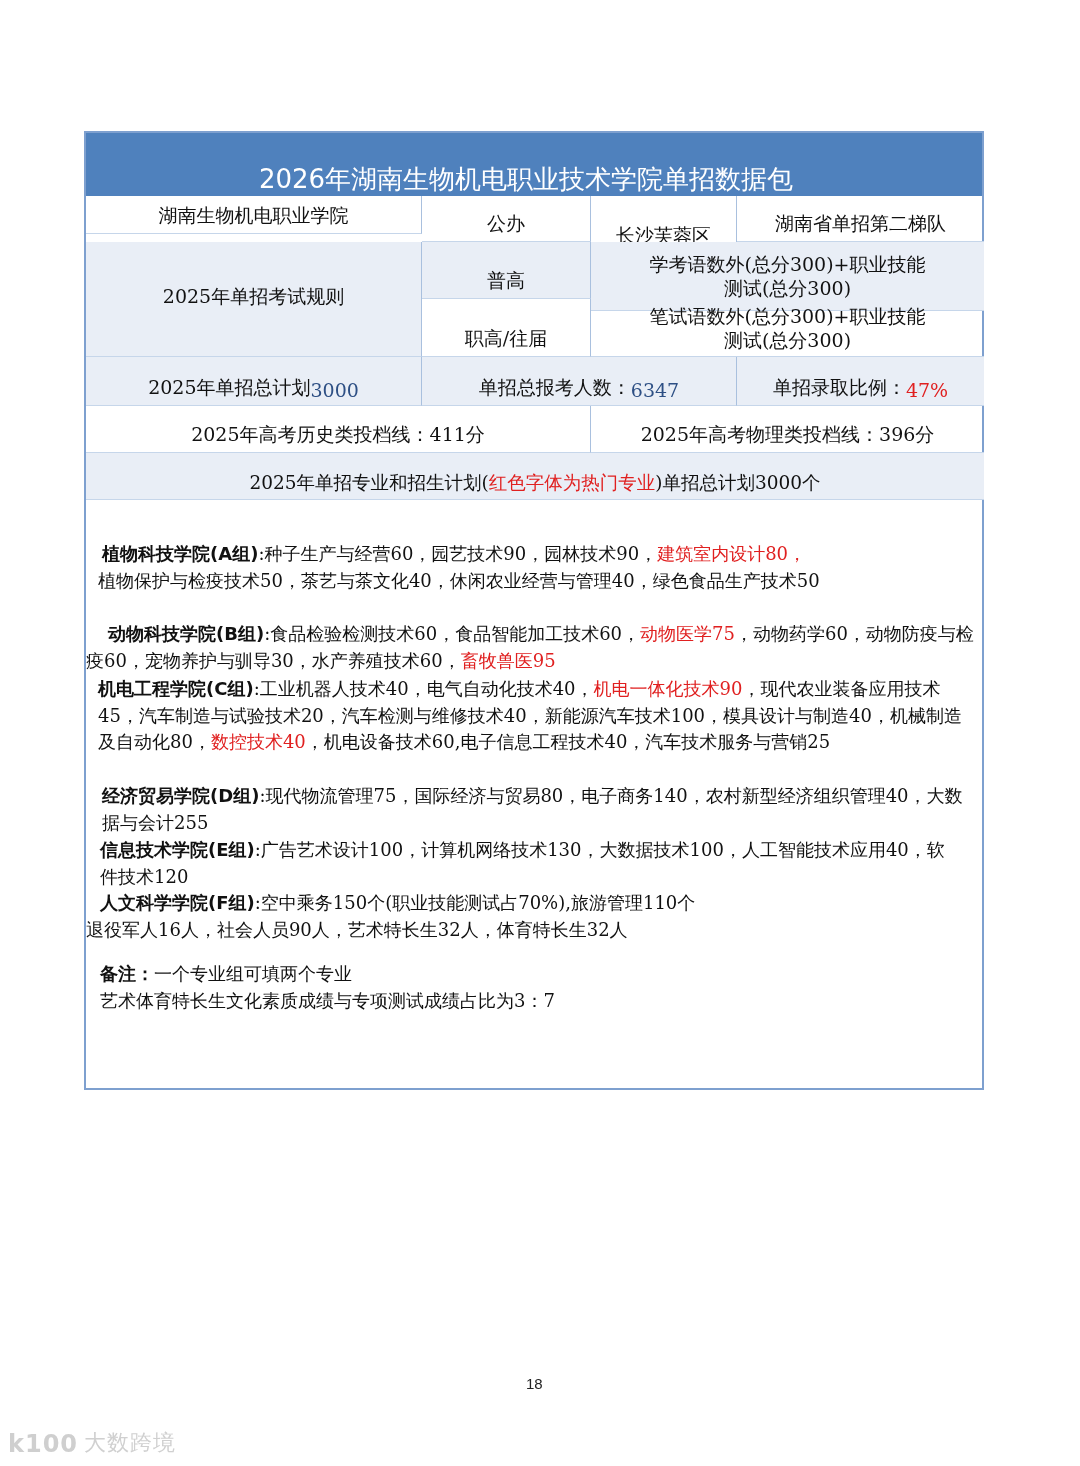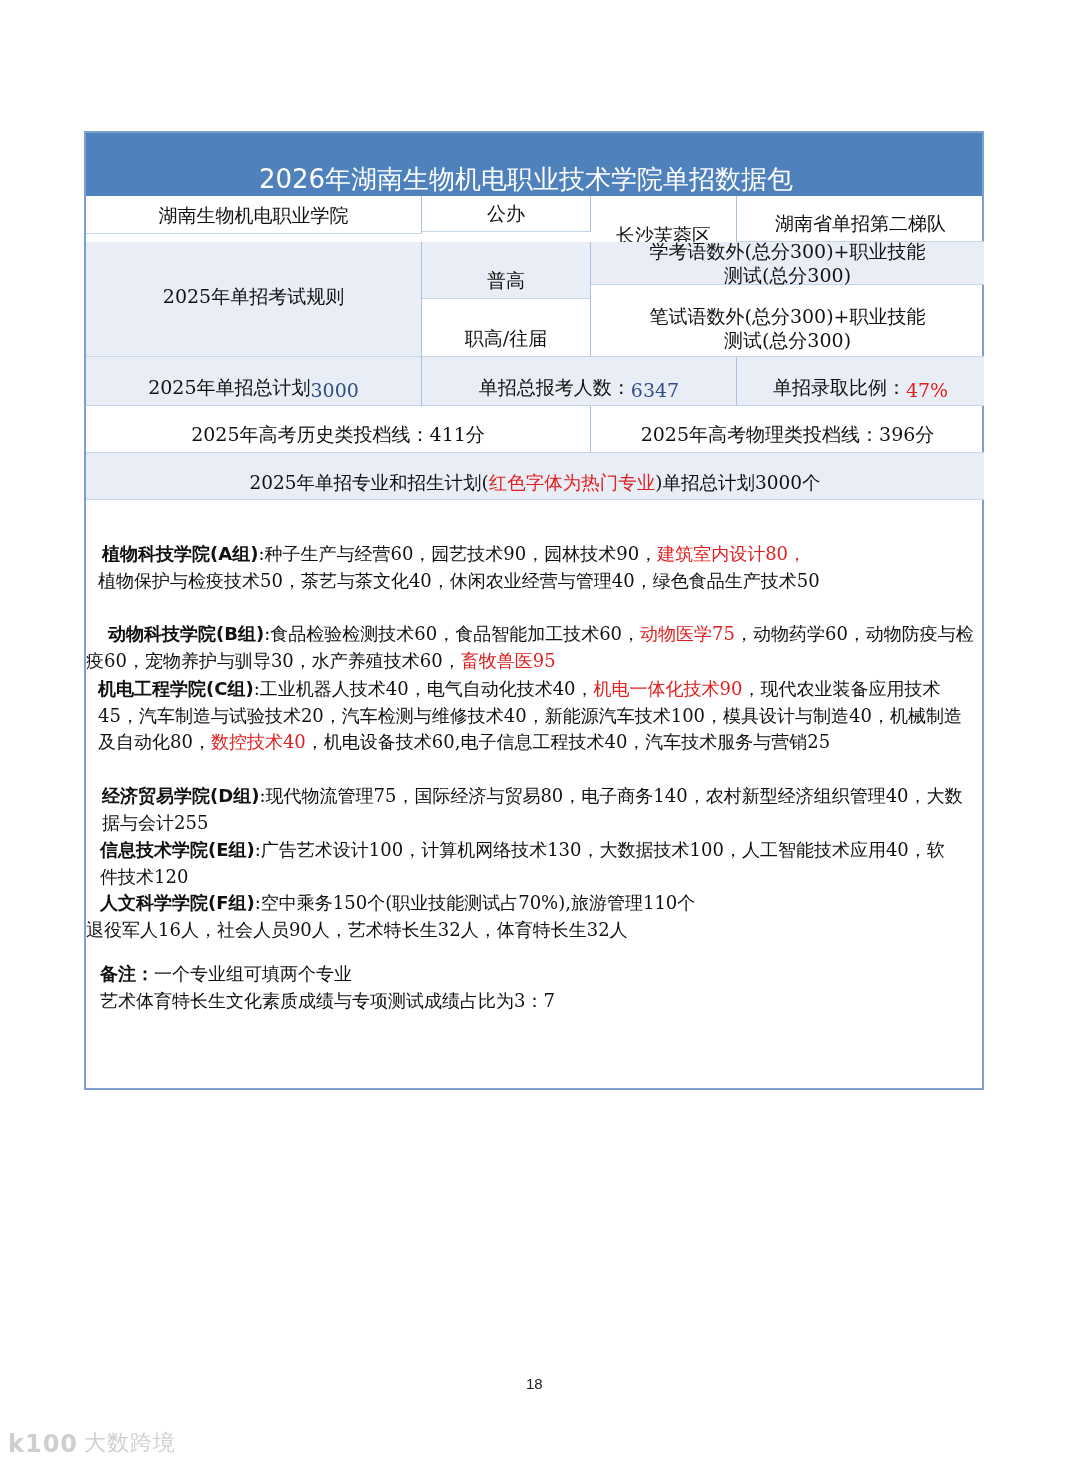--- a/index.html
+++ b/index.html
@@ -30,37 +30,37 @@
 <body>
 
 <div class="sheet">
   <div class="title-bar">
     <span>2026年湖南生物机电职业技术学院单招数据包</span>
   </div>
 
   <div class="cell" style="left:0;top:63px;width:336px;height:38px;">
     <span>湖南生物机电职业学院</span>
   </div>
-  <div class="cell" style="left:336px;top:63px;width:169px;height:36px;">
+  <div class="cell" style="left:336px;top:63px;width:169px;height:46px;">
     <span>公办</span>
   </div>
   <div class="cell" style="left:505px;top:63px;width:146px;height:58px;">
     <span>长沙芙蓉区</span>
   </div>
   <div class="cell" style="left:651px;top:63px;width:247px;height:46px;border-right:none;">
     <span>湖南省单招第二梯队</span>
   </div>
 
   <div class="cell shade center" style="left:0;top:109px;width:336px;height:115px;">
     <span>2025年单招考试规则</span>
   </div>
   <div class="cell shade" style="left:336px;top:109px;width:169px;height:57px;">
     <span>普高</span>
   </div>
-  <div class="cell shade center" style="left:505px;top:109px;width:393px;height:43px;border-right:none;flex-direction:column;line-height:24px;padding-bottom:0;">
+  <div class="cell shade center" style="left:505px;top:109px;width:393px;height:69px;border-right:none;flex-direction:column;line-height:24px;padding-bottom:0;">
     <span>学考语数外(总分300)+职业技能</span>
     <span>测试(总分300)</span>
   </div>
   <div class="cell" style="left:336px;top:166px;width:169px;height:58px;">
     <span>职高/往届</span>
   </div>
   <div class="cell center" style="left:505px;top:166px;width:393px;height:58px;border-right:none;flex-direction:column;line-height:24px;padding-bottom:0;">
     <span>笔试语数外(总分300)+职业技能</span>
     <span>测试(总分300)</span>
   </div>

